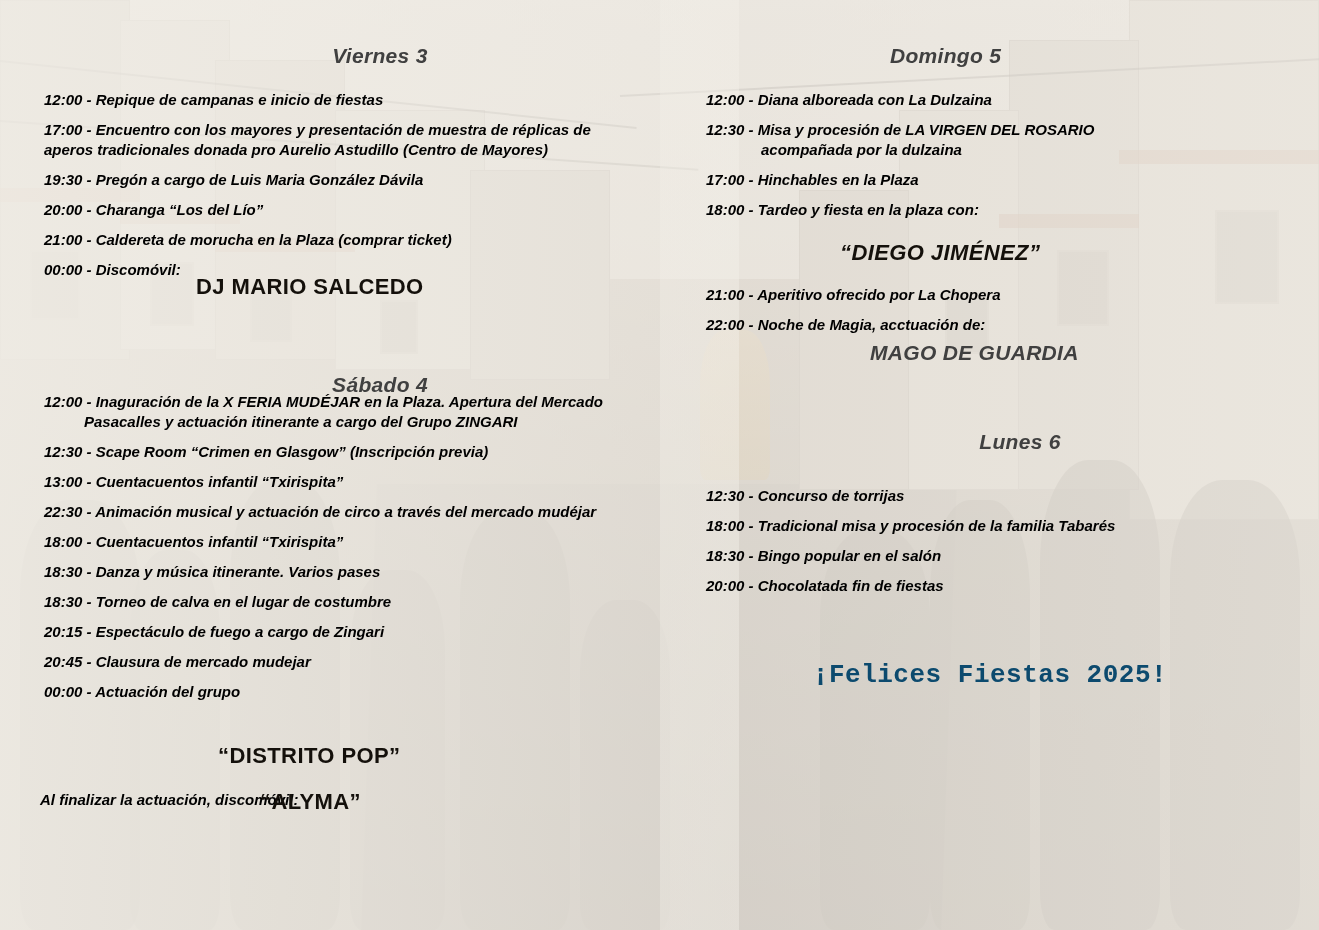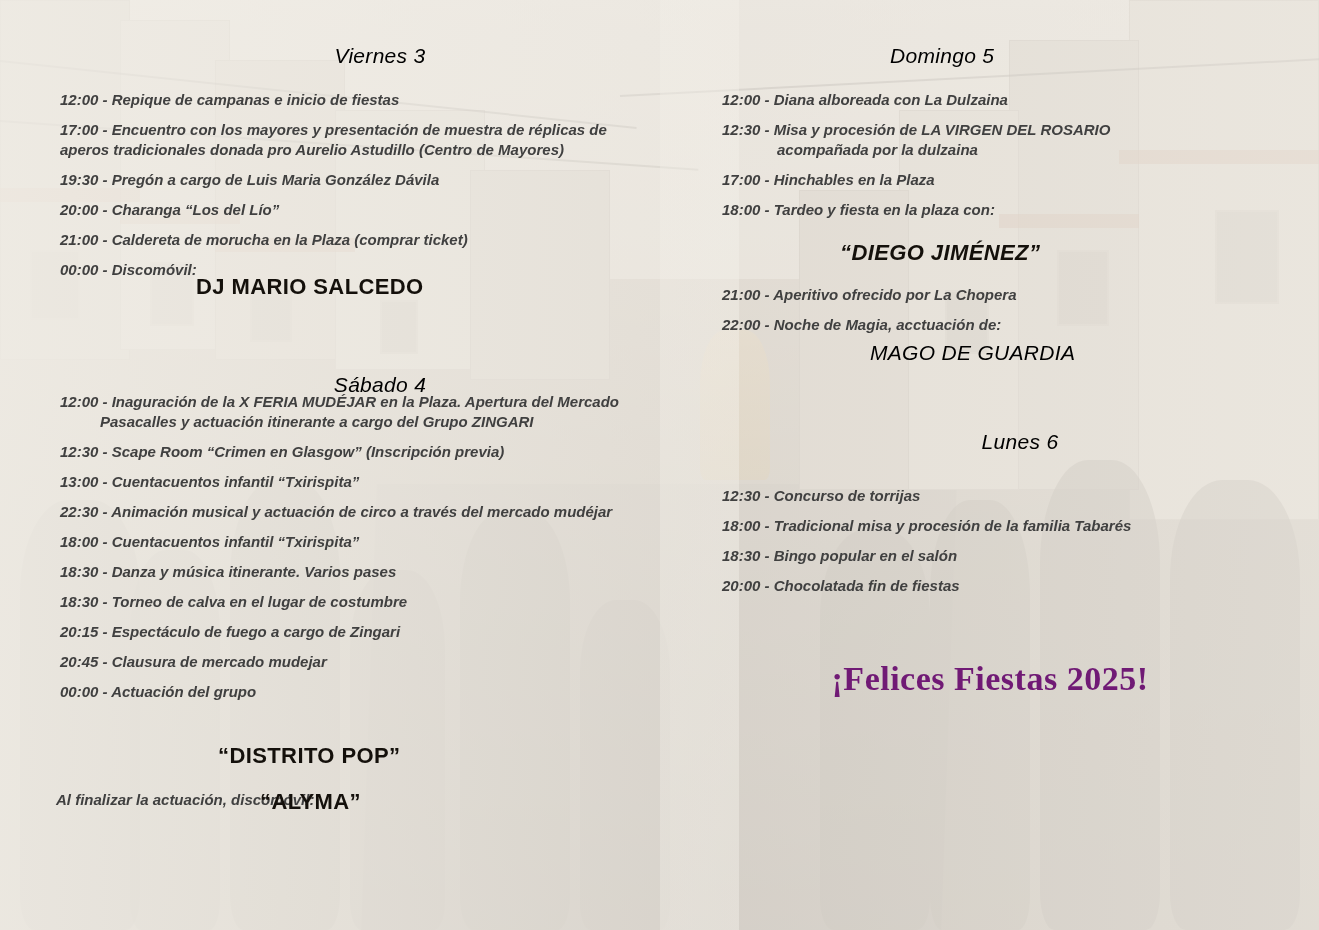--- a/index.html
+++ b/index.html
@@ -108,57 +108,56 @@
 
   
   .content {
     position: absolute;
     inset: 0;
     color: #15110c;
   }
 
   .day-title {
     font-family: "Liberation Sans", sans-serif;
-    font-weight: normal;
+    font-weight: bold;
     font-style: italic;
     font-size: 21px;
     letter-spacing: .3px;
-    color: #000000;
+    color: #404040;
   }
   .entry {
     font-family: "Liberation Sans", sans-serif;
     font-weight: bold;
     font-style: italic;
     font-size: 15px;
     line-height: 20px;
-    color: #404040;
+    color: #000000;
     margin-bottom: 10px;
-    margin-left: 16px;
   }
   .entry .cont {
     display: block;
     padding-left: 40px;
   }
   .entry .cont2 {
     display: block;
     padding-left: 55px;
   }
   .headline {
     font-family: "Liberation Sans", sans-serif;
     font-weight: bold;
     font-size: 22px;
     letter-spacing: .4px;
     color: #14100b;
   }
   .headline.italic { font-style: italic; }
   .final-title {
-    font-family: Liberation Serif, serif;
-    font-weight: bold;
-    font-size: 34px;
-    color: #701a75;
+    font-family: Liberation Mono, monospace;
+    font-weight: bold;
+    font-size: 26px;
+    color: #0c4a6e;
     letter-spacing: .5px;
   }
 
   
   .p-viernes-title { position: absolute; left: 250px; top: 44px; width: 260px; text-align: center; }
   .p-viernes-list  { position: absolute; left: 44px; top: 90px; width: 600px; }
   .p-dj            { position: absolute; left: 196px; top: 274px; }
 
   .p-sabado-title  { position: absolute; left: 250px; top: 346px; width: 260px; text-align: center; margin-top: 27px; }
   .p-sabado-list   { position: absolute; left: 44px; top: 392px; width: 610px; }

